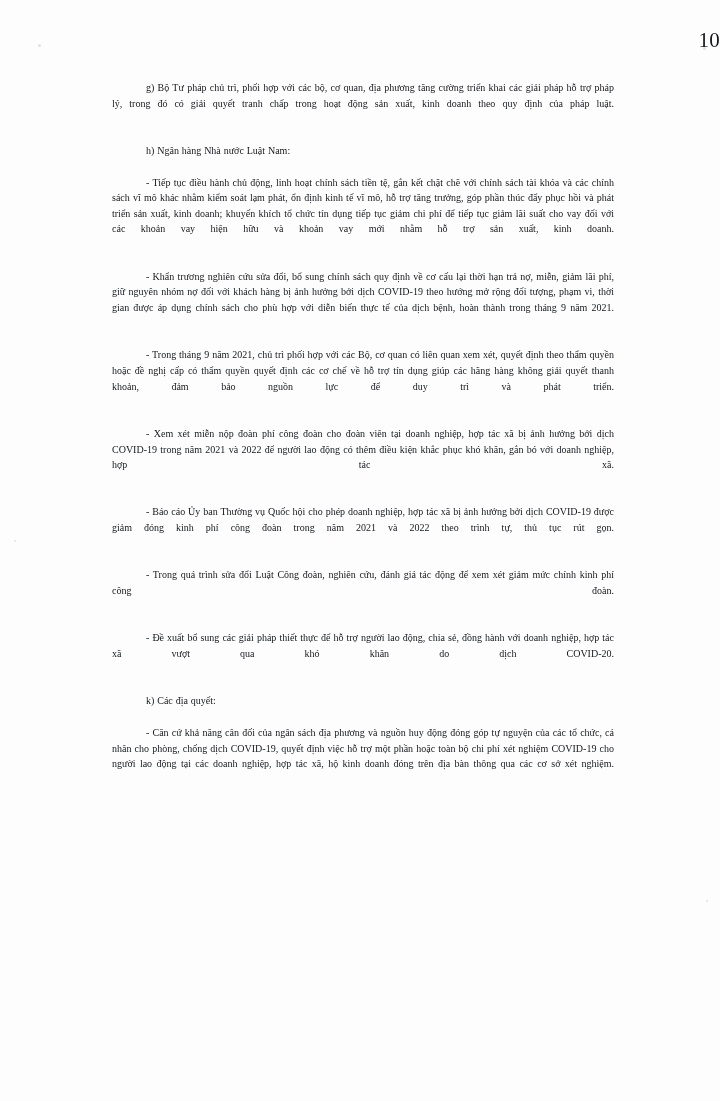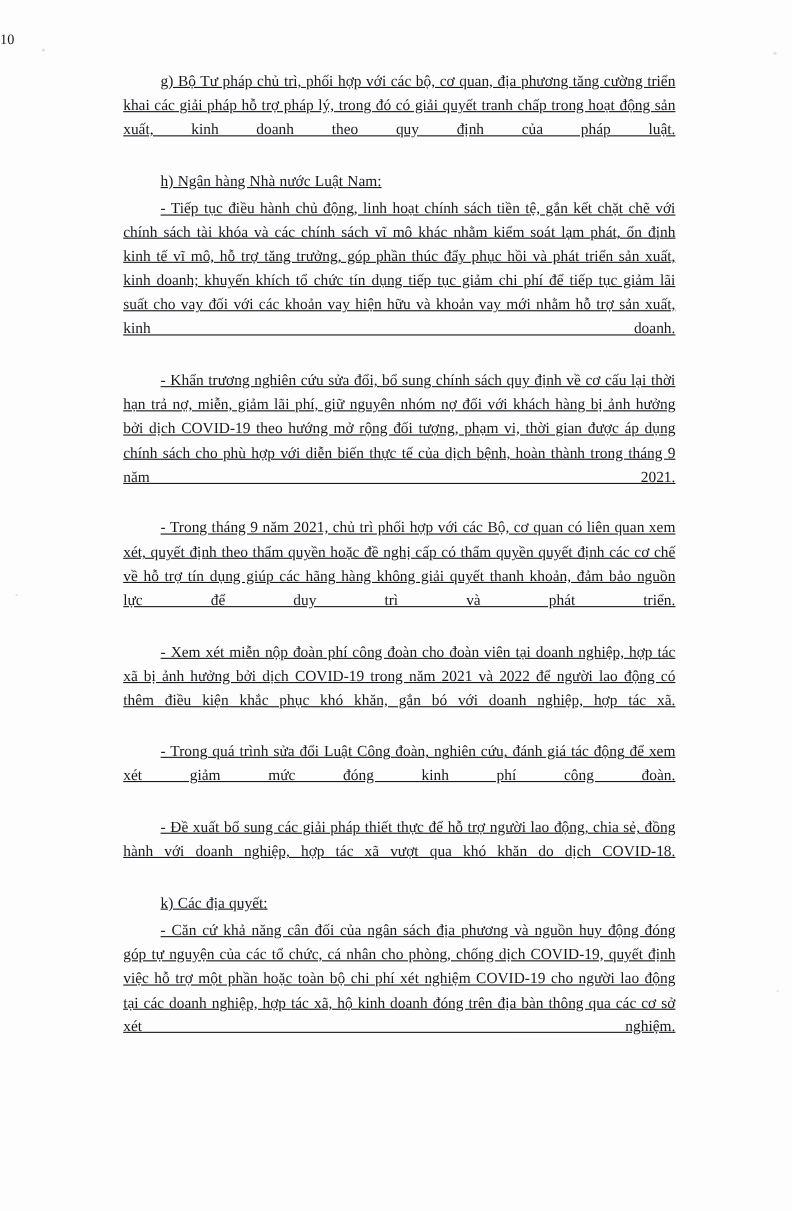--- a/index.html
+++ b/index.html
@@ -25,39 +25,38 @@
     position: absolute;
     background: #c9cbcd;
     border-radius: 50%;
     opacity: 0.55;
   }
   .page-number {
     position: absolute;
     top: 28px;
     left: 0;
     width: 720px;
-    text-align: left;
-    font-size: 13px;
+    text-align: right;
+    font-size: 21px;
     letter-spacing: 0.2px;
   }
   .body-col {
     position: absolute;
     top: 64px;
     left: 112px;
     width: 502px;
   }
   p {
-    margin: 0 0 3px 0;
-    font-size: 14px;
+    margin: 16px 0 3px 0;
+    font-size: 10px;
     line-height: 1.565;
     text-align: justify;
     text-justify: inter-word;
     text-indent: 34px;
     word-spacing: 0.4px;
-    text-decoration: underline;
   }
   p.dash {
     text-indent: 34px;
   }
   
   p:after {
     content: "";
     display: inline-block;
     width: 100%;
   }
@@ -75,18 +74,19 @@
 
   <div class="page-number">10</div>
 
   <div class="body-col">
     <p>g) Bộ Tư pháp chủ trì, phối hợp với các bộ, cơ quan, địa phương tăng cường triển khai các giải pháp hỗ trợ pháp lý, trong đó có giải quyết tranh chấp trong hoạt động sản xuất, kinh doanh theo quy định của pháp luật.</p>
     <p class="nojustify">h) Ngân hàng Nhà nước Luật Nam:</p>
     <p class="dash">- Tiếp tục điều hành chủ động, linh hoạt chính sách tiền tệ, gắn kết chặt chẽ với chính sách tài khóa và các chính sách vĩ mô khác nhằm kiểm soát lạm phát, ổn định kinh tế vĩ mô, hỗ trợ tăng trưởng, góp phần thúc đẩy phục hồi và phát triển sản xuất, kinh doanh; khuyến khích tổ chức tín dụng tiếp tục giảm chi phí để tiếp tục giảm lãi suất cho vay đối với các khoản vay hiện hữu và khoản vay mới nhằm hỗ trợ sản xuất, kinh doanh.</p>
     <p class="dash">- Khẩn trương nghiên cứu sửa đổi, bổ sung chính sách quy định về cơ cấu lại thời hạn trả nợ, miễn, giảm lãi phí, giữ nguyên nhóm nợ đối với khách hàng bị ảnh hưởng bởi dịch COVID-19 theo hướng mở rộng đối tượng, phạm vi, thời gian được áp dụng chính sách cho phù hợp với diễn biến thực tế của dịch bệnh, hoàn thành trong tháng 9 năm 2021.</p>
     <p class="dash">- Trong tháng 9 năm 2021, chủ trì phối hợp với các Bộ, cơ quan có liên quan xem xét, quyết định theo thẩm quyền hoặc đề nghị cấp có thẩm quyền quyết định các cơ chế về hỗ trợ tín dụng giúp các hãng hàng không giải quyết thanh khoản, đảm bảo nguồn lực để duy trì và phát triển.</p>
     <p class="dash">- Xem xét miễn nộp đoàn phí công đoàn cho đoàn viên tại doanh nghiệp, hợp tác xã bị ảnh hưởng bởi dịch COVID-19 trong năm 2021 và 2022 để người lao động có thêm điều kiện khắc phục khó khăn, gắn bó với doanh nghiệp, hợp tác xã.</p>
-    <p class="dash">- Trong quá trình sửa đổi Luật Công đoàn, nghiên cứu, đánh giá tác động để xem xét giảm mức đóng kinh phí công đoàn.</p>
-    <p class="dash">- Đề xuất bổ sung các giải pháp thiết thực để hỗ trợ người lao động, chia sẻ, đồng hành với doanh nghiệp, hợp tác xã vượt qua khó khăn do dịch COVID-18.</p>
+    <p class="dash">- Báo cáo Ủy ban Thường vụ Quốc hội cho phép doanh nghiệp, hợp tác xã bị ảnh hưởng bởi dịch COVID-19 được giảm đóng kinh phí công đoàn trong năm 2021 và 2022 theo trình tự, thủ tục rút gọn.</p>
+    <p class="dash">- Trong quá trình sửa đổi Luật Công đoàn, nghiên cứu, đánh giá tác động để xem xét giảm mức chính kinh phí công đoàn.</p>
+    <p class="dash">- Đề xuất bổ sung các giải pháp thiết thực để hỗ trợ người lao động, chia sẻ, đồng hành với doanh nghiệp, hợp tác xã vượt qua khó khăn do dịch COVID-20.</p>
     <p class="nojustify">k) Các địa quyết:</p>
     <p class="dash">- Căn cứ khả năng cân đối của ngân sách địa phương và nguồn huy động đóng góp tự nguyện của các tổ chức, cá nhân cho phòng, chống dịch COVID-19, quyết định việc hỗ trợ một phần hoặc toàn bộ chi phí xét nghiệm COVID-19 cho người lao động tại các doanh nghiệp, hợp tác xã, hộ kinh doanh đóng trên địa bàn thông qua các cơ sở xét nghiệm.</p>
   </div>
 </div>
 
 </body></html>

